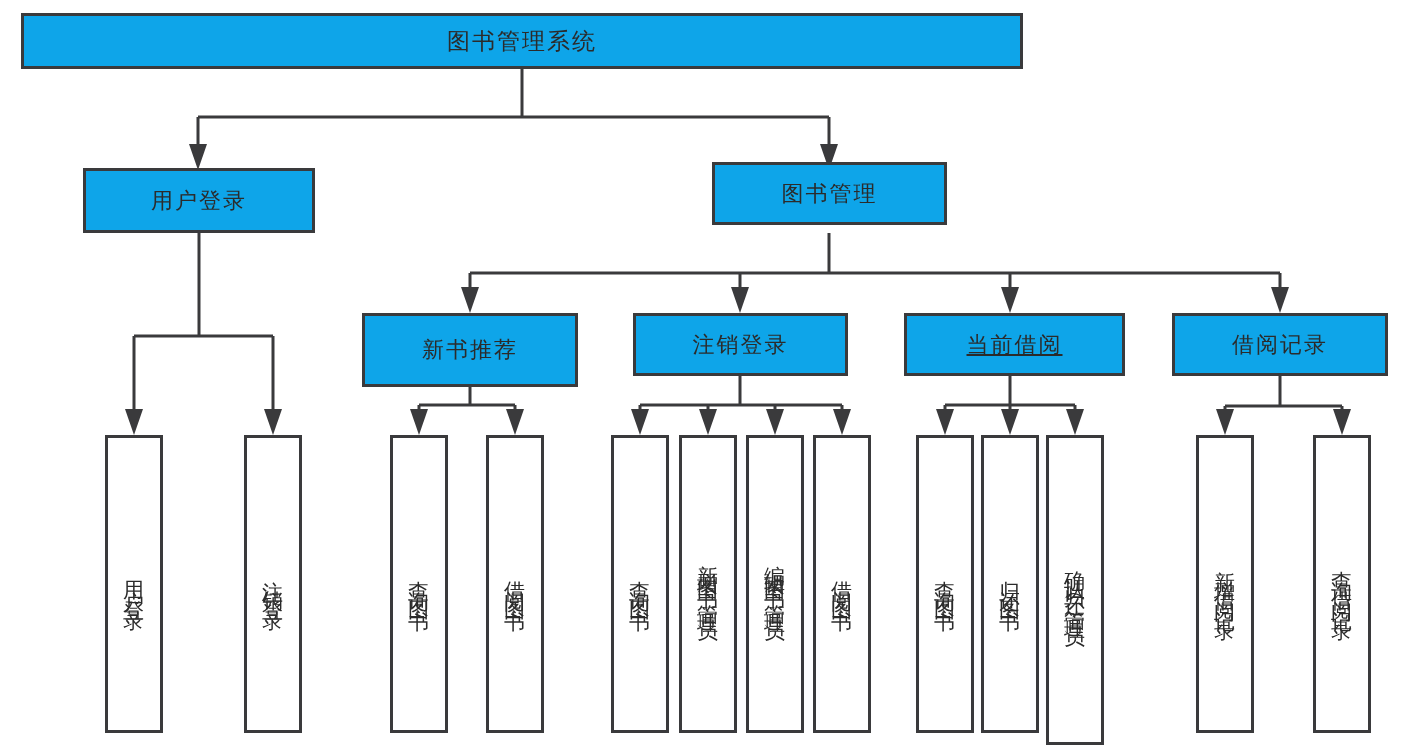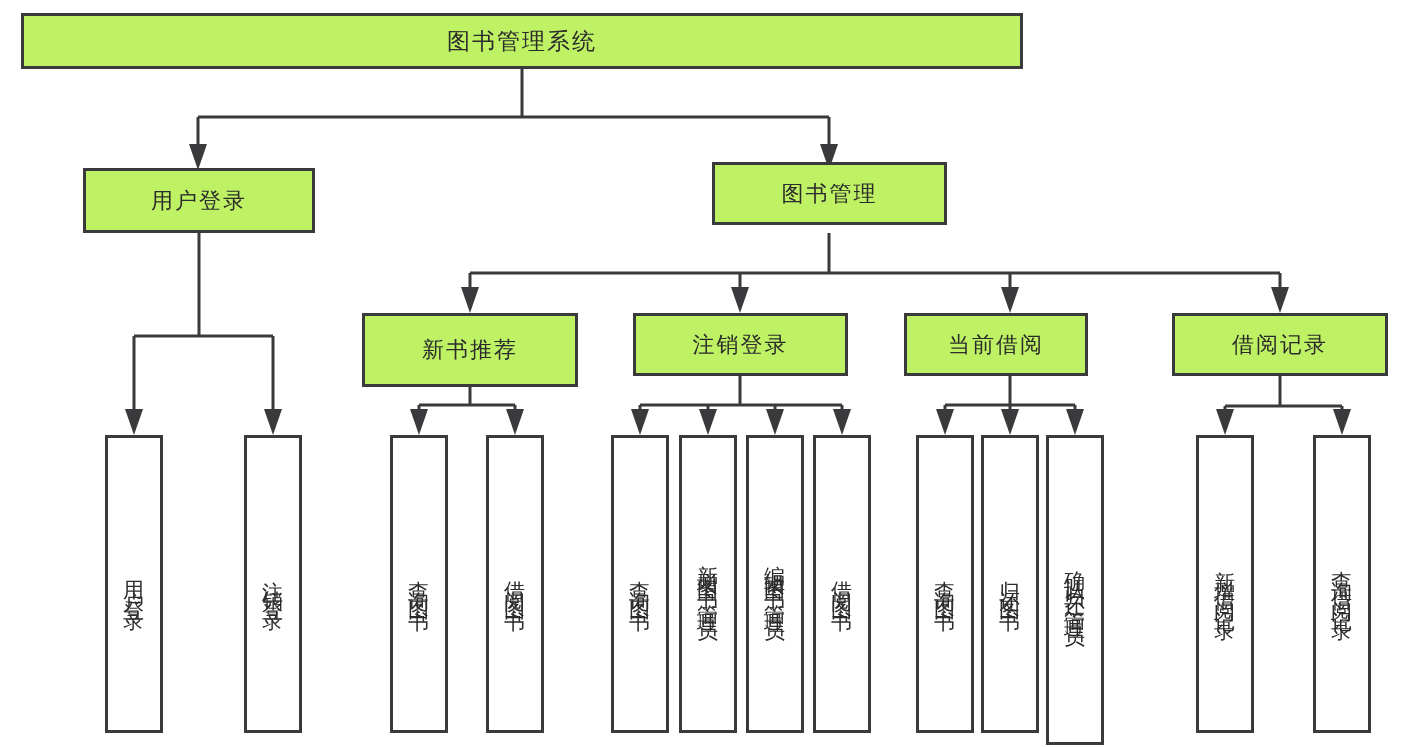--- a/index.html
+++ b/index.html
@@ -13,21 +13,21 @@
   }
   svg.wires {
     position: absolute;
     left: 0; top: 0;
     width: 1405px; height: 747px;
     z-index: 1;
   }
   .node {
     position: absolute;
     box-sizing: border-box;
-    background: #bef264;
+    background: #0ea5e9;
     border: 3px solid #3a3a3c;
     display: flex;
     align-items: center;
     justify-content: center;
     color: #2b2b2b;
     font-size: 22px;
     letter-spacing: 2px;
     z-index: 2;
     white-space: nowrap;
   }
@@ -121,21 +121,21 @@
   <div class="node" style="left:712px; top:162px; width:235px; height:63px;">
     <span>图书管理</span>
   </div>
 
   <div class="node" style="left:362px; top:313px; width:216px; height:74px;">
     <span>新书推荐</span>
   </div>
   <div class="node" style="left:633px; top:313px; width:215px; height:63px;">
     <span>注销登录</span>
   </div>
-  <div class="node" style="left:904px; top:313px; width:184px; height:63px;">
+  <div class="node" style="left:904px; top:313px; width:221px; height:63px;text-decoration:underline;">
     <span>当前借阅</span>
   </div>
   <div class="node" style="left:1172px; top:313px; width:216px; height:63px;">
     <span>借阅记录</span>
   </div>
 
   <div class="leaf" style="left:105px;">
     <span class="vtext">用户登录</span>
   </div>
   <div class="leaf" style="left:244px;">

